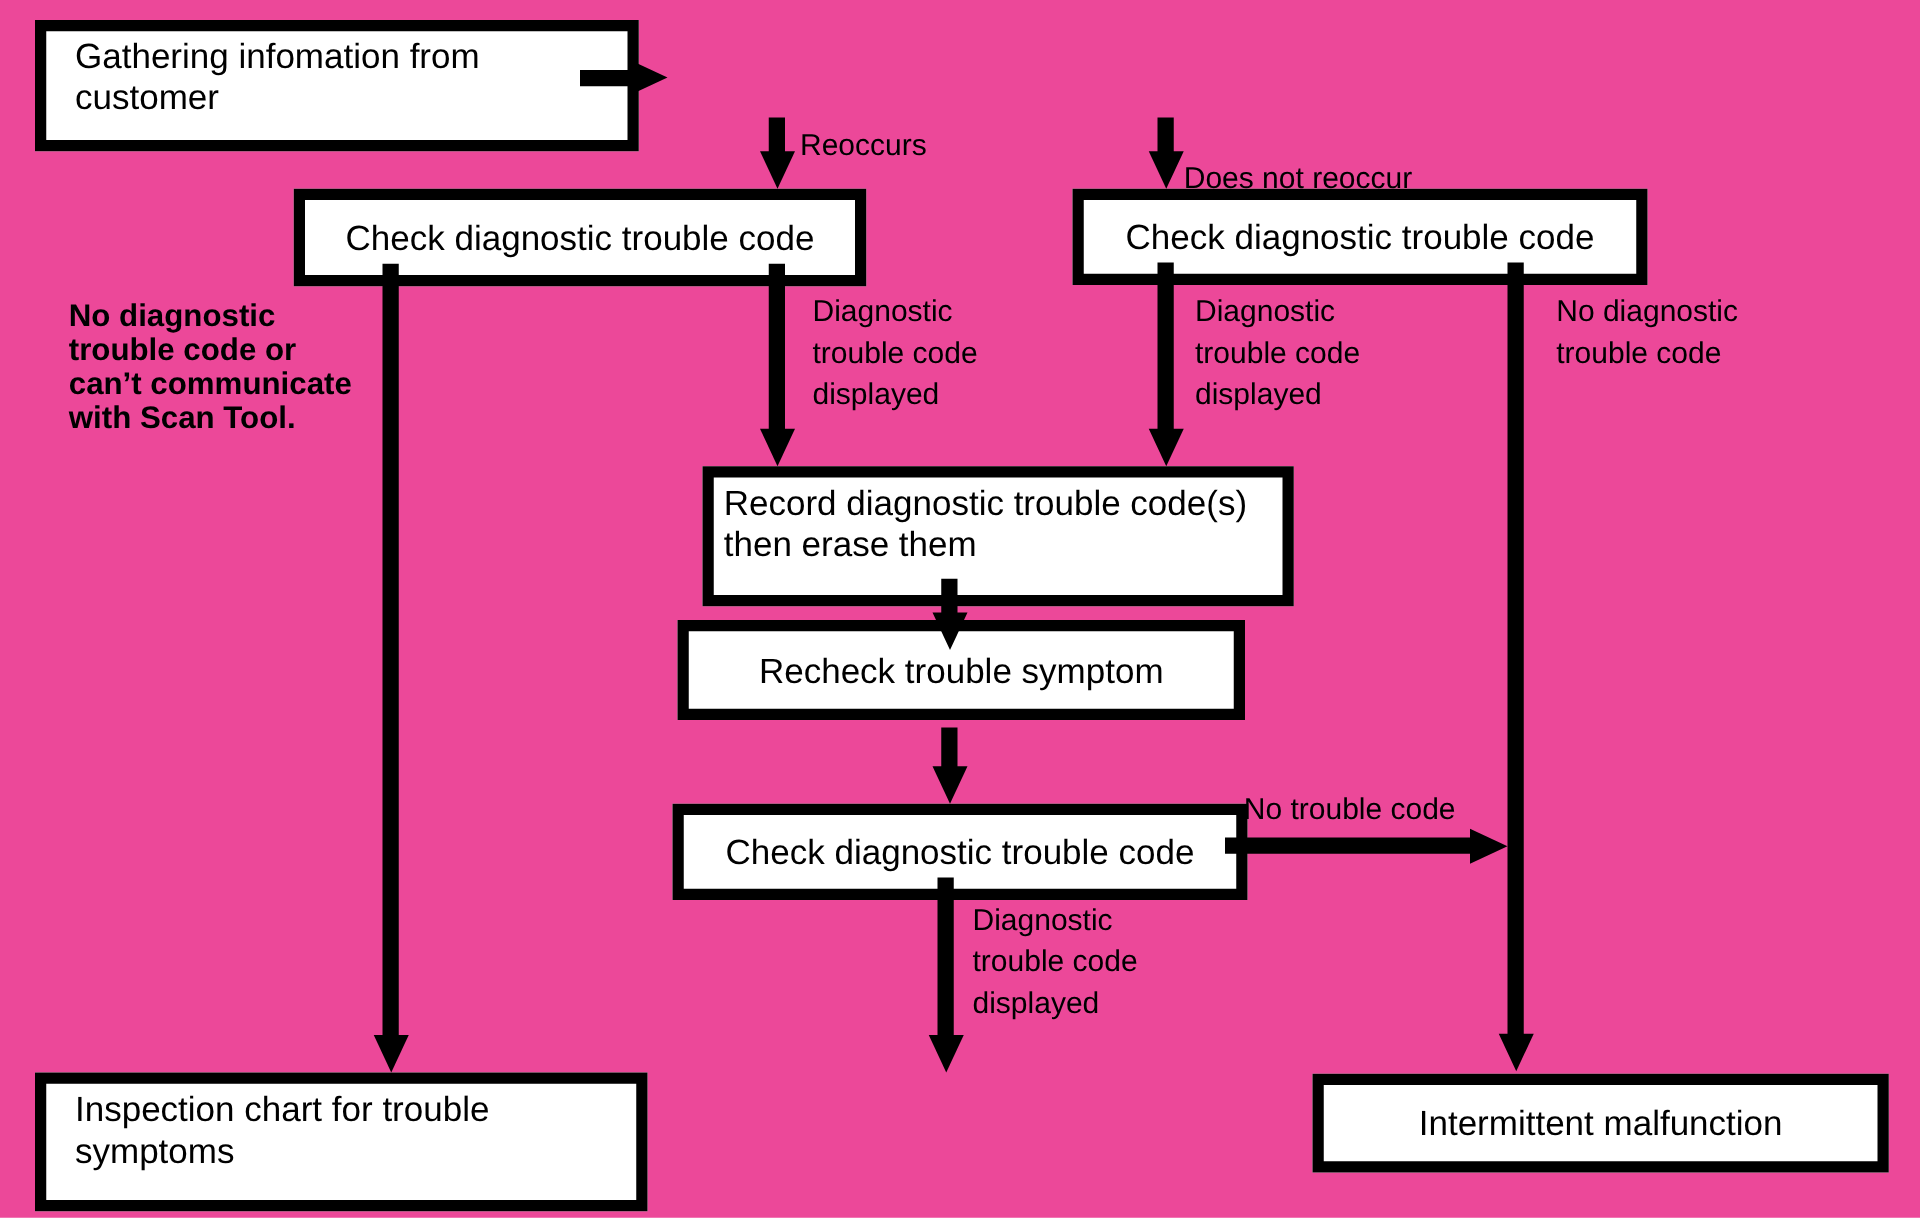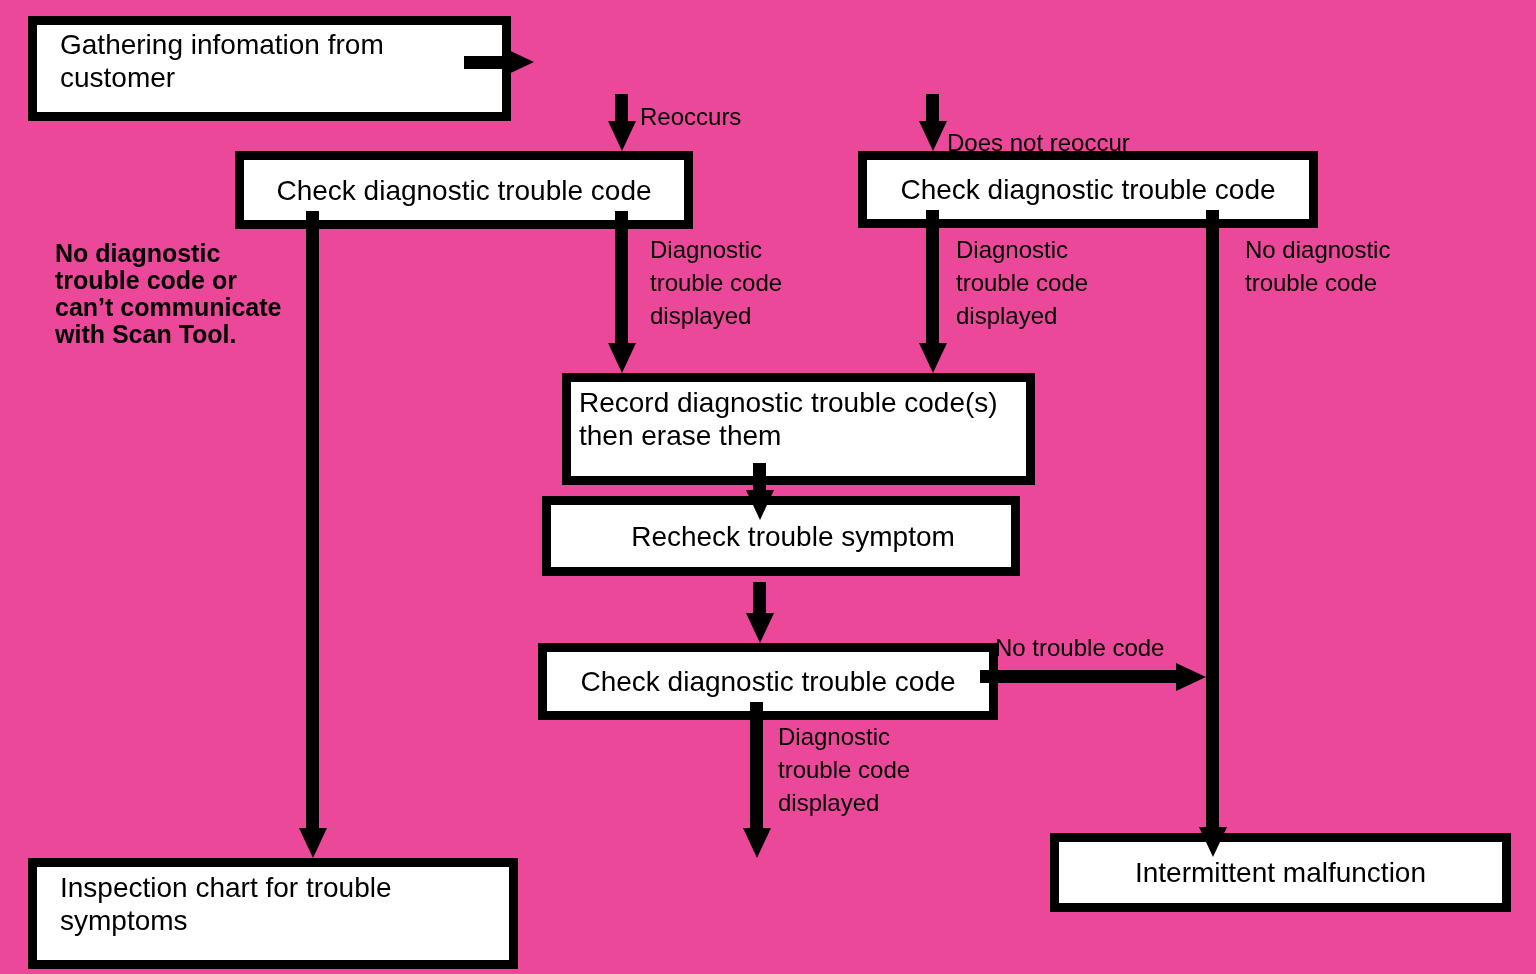--- a/index.html
+++ b/index.html
@@ -63,29 +63,29 @@
 customer</div>
 
 
   <div class="node center" style="left:235px; top:151px; width:440px; height:60px;">Check diagnostic trouble code</div>
 
   <div class="node center" style="left:858px; top:151px; width:442px; height:59px;">Check diagnostic trouble code</div>
 
   <div class="node" style="left:542px; top:373px; width:435px; height:90px; padding:4px 12px 0 8px;margin-left:20px;">Record diagnostic trouble code(s)
 then erase them</div>
 
-  <div class="node center" style="left:542px; top:496px; width:436px; height:62px;padding-left:24px;">Recheck trouble symptom</div>
+  <div class="node center" style="left:542px; top:496px; width:436px; height:62px;">Recheck trouble symptom</div>
 
   <div class="node center" style="left:538px; top:643px; width:442px; height:59px;">Check diagnostic trouble code</div>
 
   <div class="node" style="left:28px; top:858px; width:439px; height:89px; padding:4px 10px 0 23px;">Inspection chart for trouble
 symptoms</div>
 
 
-  <div class="node center" style="left:1050px; top:833px; width:443px; height:61px;">Intermittent malfunction</div>
+  <div class="node center" style="left:1050px; top:859px; width:443px; height:61px;">Intermittent malfunction</div>
 
   <div class="hline" style="left:464px; top:56px; width:44px;"></div>
   <div class="arr-right" style="left:504px; top:48px;"></div>
 
   <div class="vline" style="left:615px; top:94px; height:30px;"></div>
   <div class="arr-down" style="left:608px; top:121px;"></div>
   <div class="lbl" style="left:640px; top:100px;">Reoccurs</div>
 
   <div class="vline" style="left:926px; top:94px; height:30px;"></div>
   <div class="arr-down" style="left:919px; top:121px;"></div>

